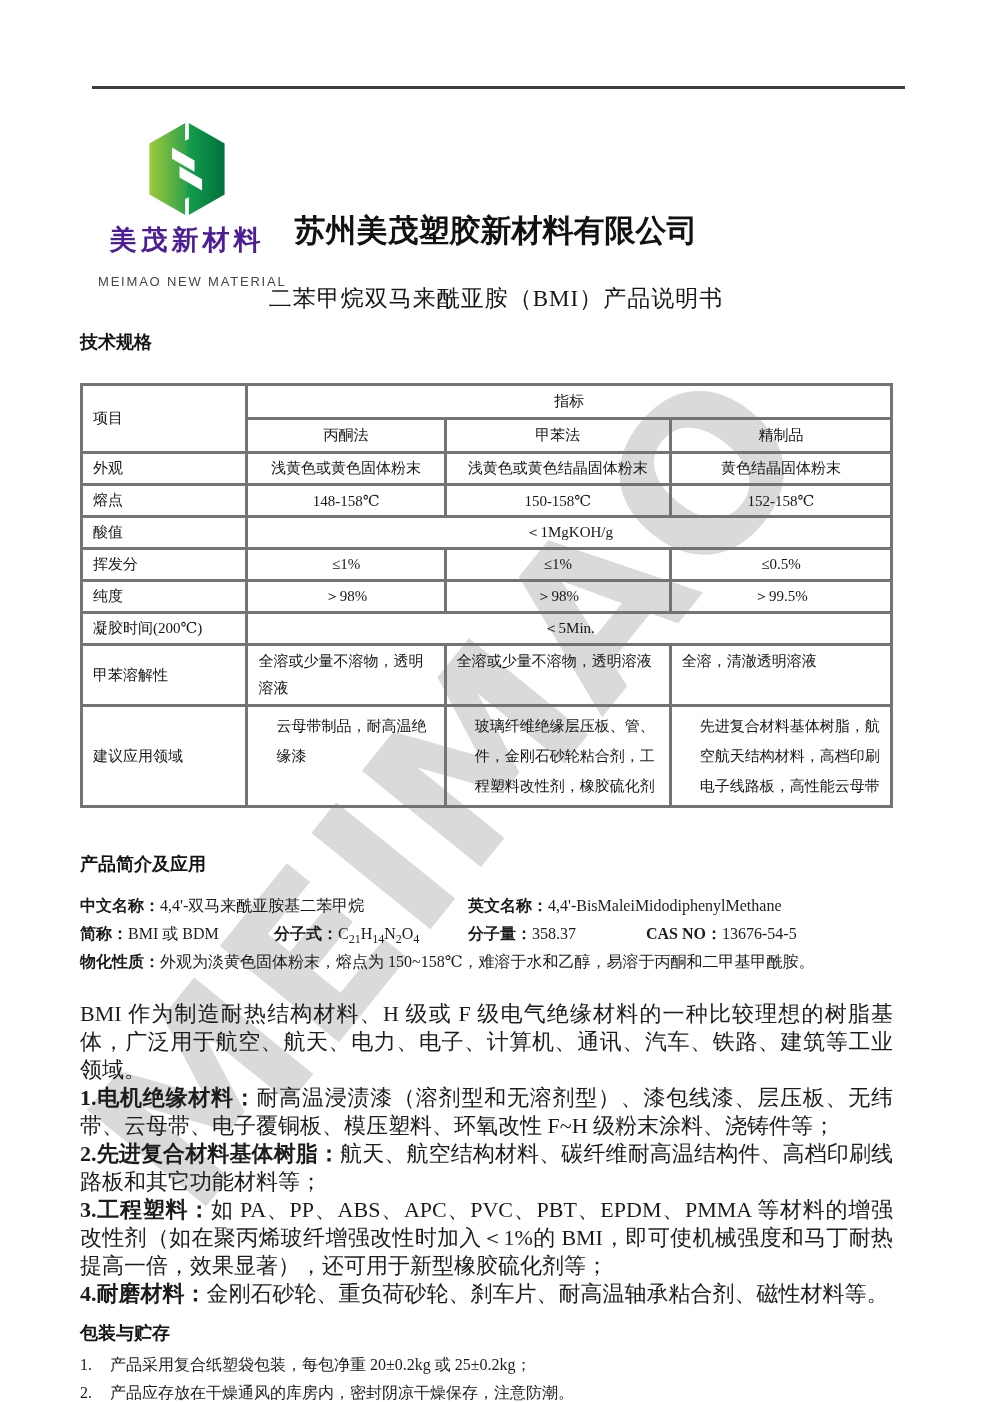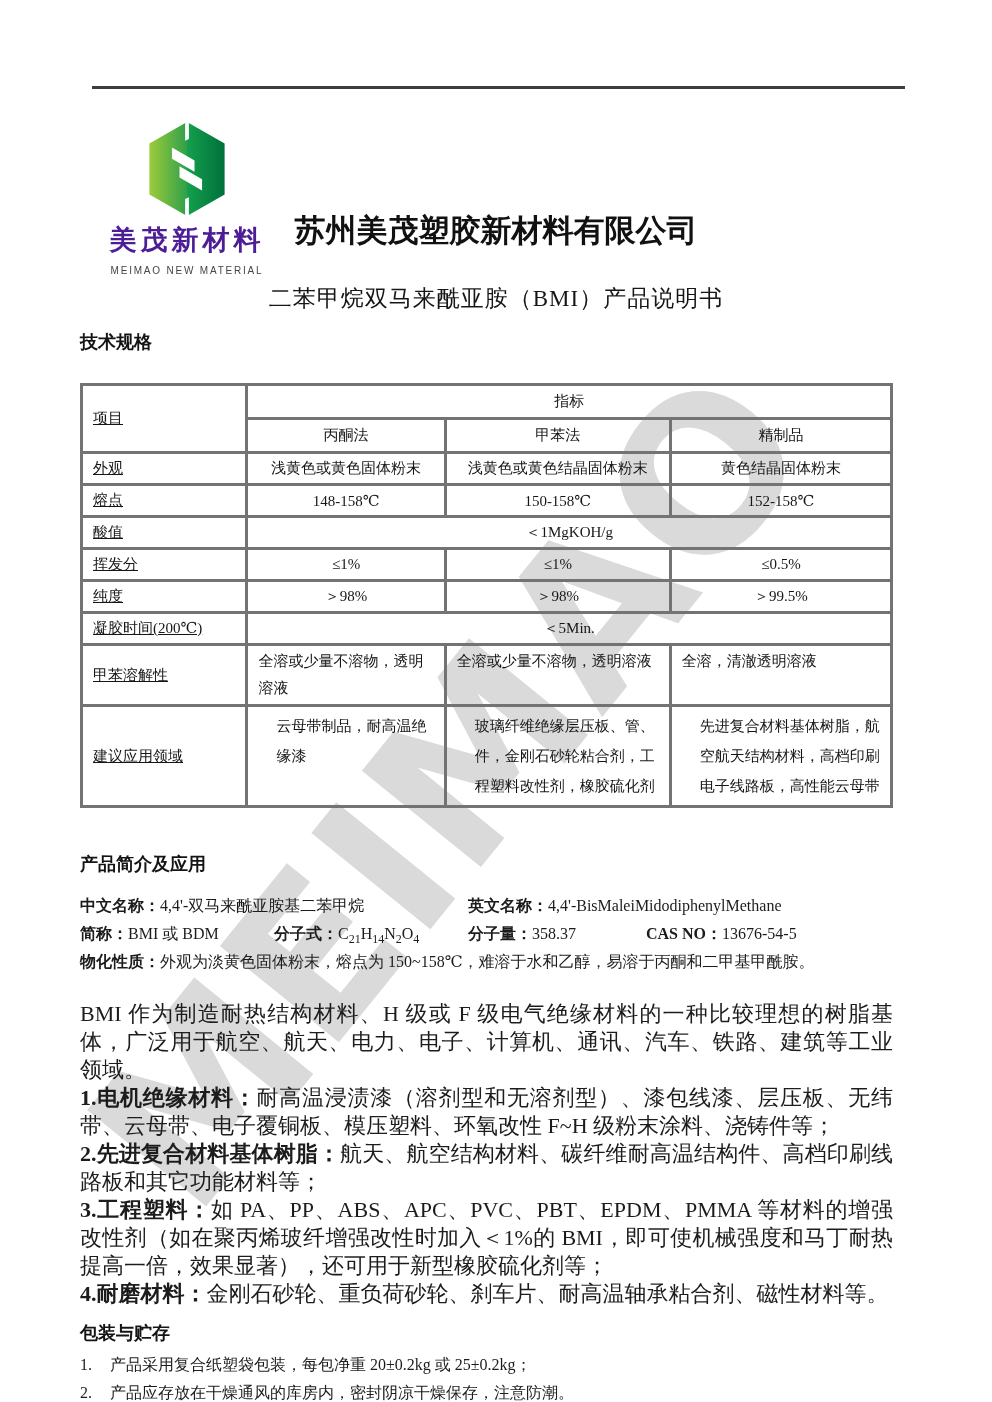--- a/index.html
+++ b/index.html
@@ -22,39 +22,39 @@
   }
   
   .logo { position:absolute; left:98px; top:118px; width:178px; text-align:center; z-index:1; }
   .logo svg { width:94px; height:102px; display:block; margin:0 auto; }
   .logo-cn {
     font-family:Liberation Sans, sans-serif; font-weight:bold;
     font-size:27px; letter-spacing:4px; color:#4c1d95; margin-top:2px; white-space:nowrap;
   }
   .logo-en {
     font-family:"Liberation Sans","DejaVu Sans",sans-serif;
-    font-size:10px; letter-spacing:1.8px; color:#454545; margin-top:7px; white-space:nowrap;
+    font-size:13px; letter-spacing:1.8px; color:#454545; margin-top:16px; white-space:nowrap;
   }
   .company {
     position:absolute; left:0; top:210px; width:100%; margin:0; text-align:center;
     font-family:"Liberation Sans","DejaVu Sans",sans-serif;
     font-weight:bold; font-size:31px; color:#111; z-index:1;
   }
   .doc-title {
     position:absolute; left:0; top:283px; width:100%; margin:0; text-align:center;
     font-weight:normal; font-size:23px; letter-spacing:1px; color:#161616; z-index:1;
   }
   .content { position:absolute; left:80px; top:330px; width:813px; z-index:1; }
   .sec { font-size:18px; font-weight:600; margin:0; color:#141414; }
   
   table.spec { border-collapse:collapse; width:813px; margin-top:29px; font-size:15px; color:#161616; }
   table.spec td { border:3px solid #737373; padding:2px 8px; height:25px; }
   table.spec tr.hrow td { height:27px; }
   table.spec .c { text-align:center; }
-  table.spec .lab { text-align:left; padding-left:10px;text-decoration:underline; }
+  table.spec .lab { text-align:left; padding-left:10px; }
   table.spec .wl { text-align:left; vertical-align:top; line-height:27px; padding:2px 8px 2px 10px; }
   table.spec .app { line-height:30px; padding:4px 8px 4px 28px; }
   
   .props { margin-top:16px; font-size:16px; }
   .prow { display:flex; line-height:28px; }
   .pcell { white-space:nowrap; }
   .w388 { width:388px; } .w194 { width:194px; } .w178 { width:178px; }
   .lbl { font-weight:bold; }
   sub { font-size:12px; line-height:0; }
   .para { margin:0; font-size:22px; line-height:28px; text-align:justify; }

